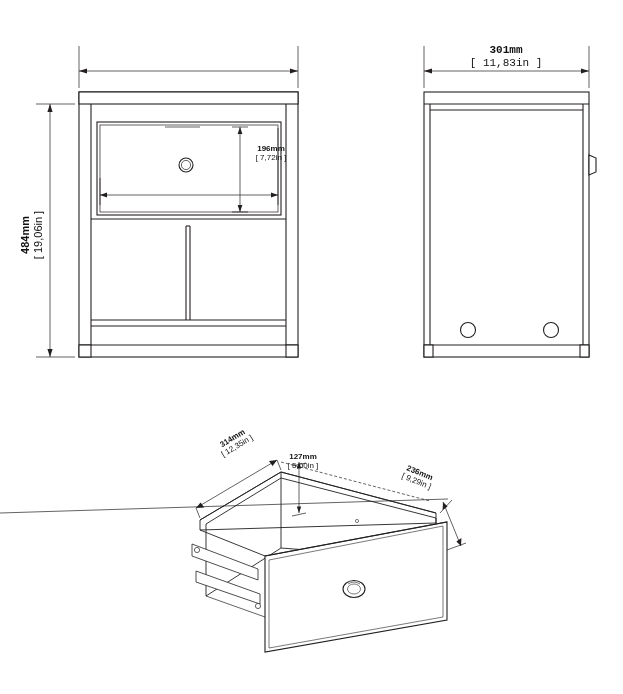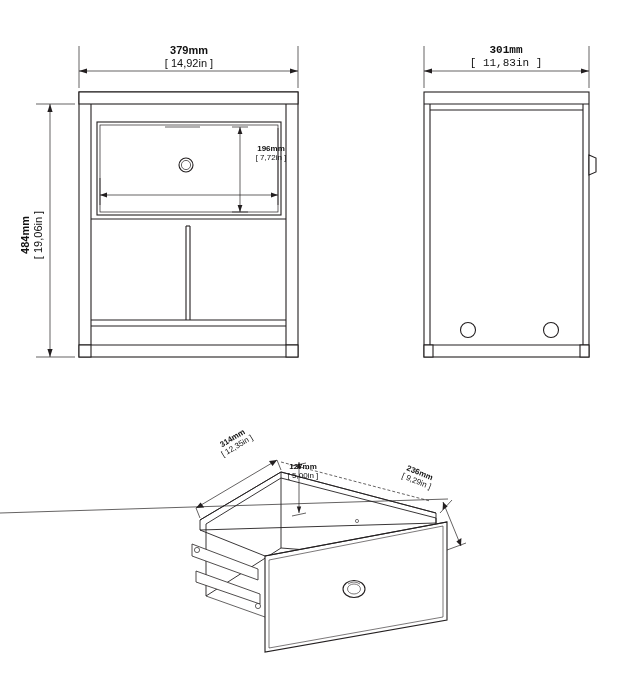--- a/index.html
+++ b/index.html
@@ -208,24 +208,20 @@
         <path d="M443,502 L442.6,510 L447.6,506.6 Z" fill="#231f20" stroke="none"></path>
         <path d="M461,546 L461.4,538 L456.4,541.4 Z" fill="#231f20" stroke="none"></path>
         <line x1="436," y1="513" x2="448" y2="499"></line>
         <line x1="440" y1="513" x2="452" y2="500"></line>
         <line x1="447" y1="550" x2="466" y2="543"></line>
       </g>
 
     </g>
   </svg>
 
-  <div class="dim-label sz-11" style="left:134px; top:44px; width:110px;">
-    <span class="mm">379mm</span>
-    <span class="in">[ 14,92in ]</span>
-  </div>
 
   <div class="dim-label sz-11 rot90" style="left:-23px; top:222px; width:110px;">
     <span class="mm">484mm</span>
     <span class="in">[ 19,06in ]</span>
   </div>
 
 
   <div class="dim-label sz-8" style="left:245px; top:144px; width:52px;">
     <span class="mm">196mm</span>
     <span class="in">[ 7,72in ]</span>
@@ -234,21 +230,21 @@
   <div class="dim-label sz-11" style="left:451px; top:44px; width:110px;font-family:Liberation Mono, monospace;">
     <span class="mm">301mm</span>
     <span class="in">[ 11,83in ]</span>
   </div>
 
   <div class="dim-label sz-8" style="left:185px; top:433px; width:100px; transform: rotate(-31deg);">
     <span class="mm">314mm</span>
     <span class="in">[ 12,35in ]</span>
   </div>
 
-  <div class="dim-label sz-8" style="left:278px; top:462px; width:50px;text-align:center;">
+  <div class="dim-label sz-8" style="left:278px; top:452px; width:50px;text-align:center;">
     <span class="mm">127mm</span>
     <span class="in">[ 5,00in ]</span>
   </div>
 
   <div class="dim-label sz-8" style="left:383px; top:468px; width:70px; transform: rotate(22deg);">
     <span class="mm">236mm</span>
     <span class="in">[ 9,29in ]</span>
   </div>
 
 </div>

